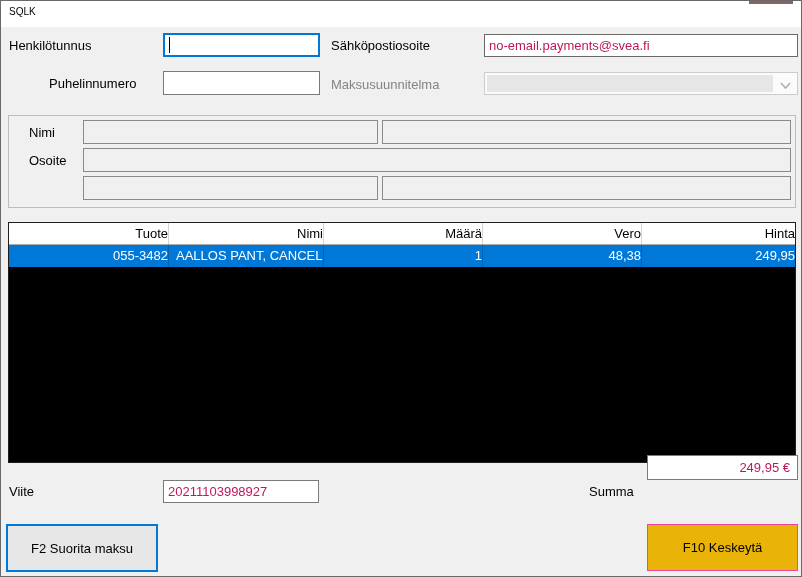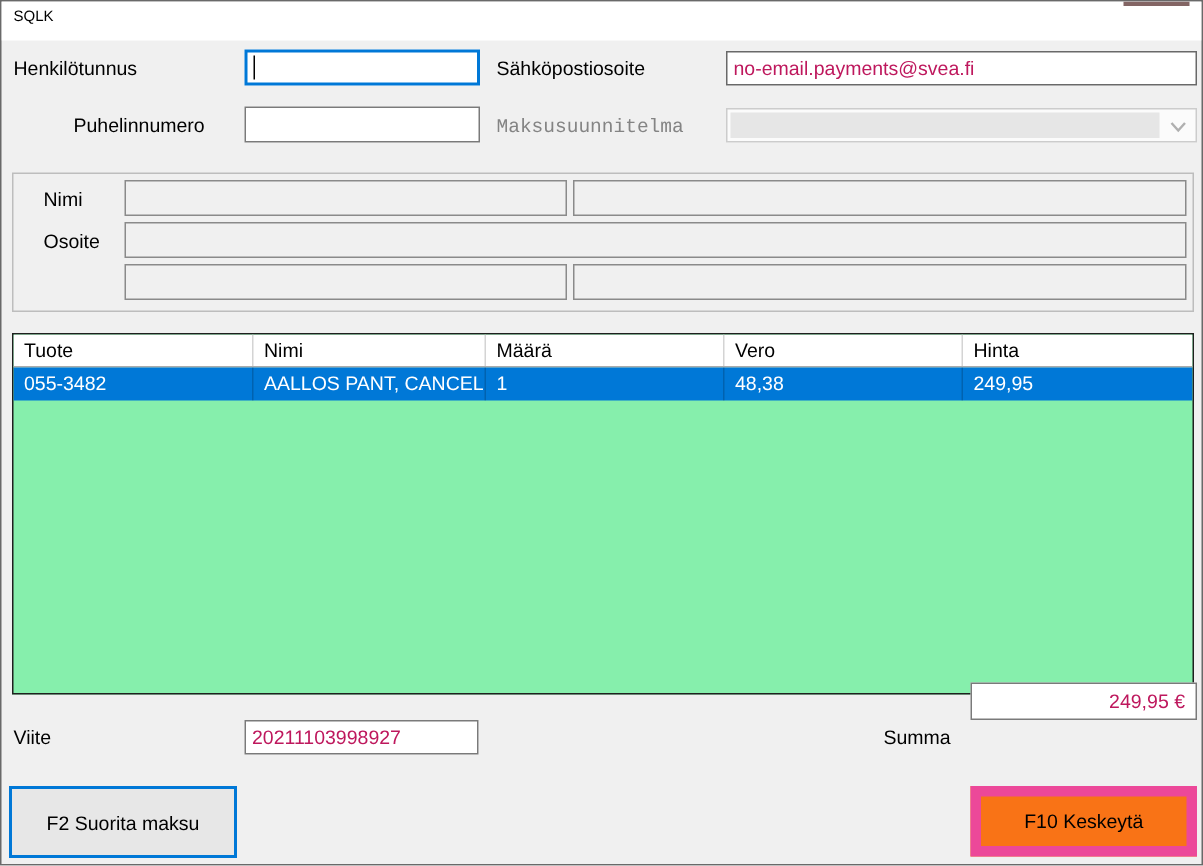--- a/index.html
+++ b/index.html
@@ -73,23 +73,24 @@
     background: #f0f0f0;
   }
   .dfield {
     position: absolute;
     background: #f0f0f0;
     border: 1px solid #8a8a8a;
   }
 
   .grid {
     position: absolute;
-    background: #86efac;
+    background: #000000;
     border: 1px solid #1f1f1f;
     overflow: hidden;
+    text-align: right;
   }
   .grid-header {
     display: flex;
     height: 22px;
     background: #ffffff;
     border-bottom: 1px solid #ababab;
   }
   .grid-header .cell {
     font-size: 13px; color: #000;
     padding: 3px 0 0 7px;
@@ -106,22 +107,22 @@
     padding: 3px 0 0 7px;
     border-right: 1px solid rgba(0,0,0,0.18);
     overflow: hidden; white-space: nowrap;
   }
   .c0 { width: 160px; } .c1 { width: 155px; } .c2 { width: 159px; }
   .c3 { width: 159px; } .c4 { flex: 1; border-right: none !important; }
 
   .btn {
     position: absolute;
     display: flex; align-items: center; justify-content: center;
-    background: #f97316;
-    border: 7px solid #ec4899;
+    background: #eab308;
+    border: 1px solid #ec4899;
     font-size: 13px; color: #000;
     cursor: default;
   }
   .btn.default { border: 2px solid #0078d7; background: #e7e7e7; }
 </style>
 </head>
 <body>
 
 <div class="window">
 
@@ -133,21 +134,21 @@
   <span class="lbl" style="left:8px; top:37px;">Henkilötunnus</span>
   <input class="tbox focused" style="left: 162px; top: 32px; width: 157px; height: 24px;" value="">
   <div class="caret" style="left:168px; top:36px;"></div>
 
   <span class="lbl" style="left:8px; top:75px;margin-left:40px;">Puhelinnumero</span>
   <input class="tbox soft-border" style="left: 162px; top: 70px; width: 157px; height: 24px;" value="">
 
   <span class="lbl" style="left:330px; top:37px;">Sähköpostiosoite</span>
   <input class="tbox" style="left: 483px; top: 33px; width: 314px; height: 23px;" value="no-email.payments@svea.fi">
 
-  <span class="lbl disabled" style="left:330px; top:76px;font-family:Liberation Mono, monospace;">Maksusuunnitelma</span>
+  <span class="lbl disabled" style="left:330px; top:76px;">Maksusuunnitelma</span>
   <div class="combo" style="left:483px; top:71px; width:314px; height:23px;">
     <div class="combo-fill"></div>
     <span class="chev">
       <svg width="13" height="13" viewBox="0 0 13 13">
           <polyline points="2,4 6.5,9 11,4" fill="none" stroke="#b0b0b0" stroke-width="1.6"></polyline>
         </svg>
     </span>
   </div>
 
   <div class="groupbox" style="left:7px; top:114px; width:788px; height:93px;"></div>

